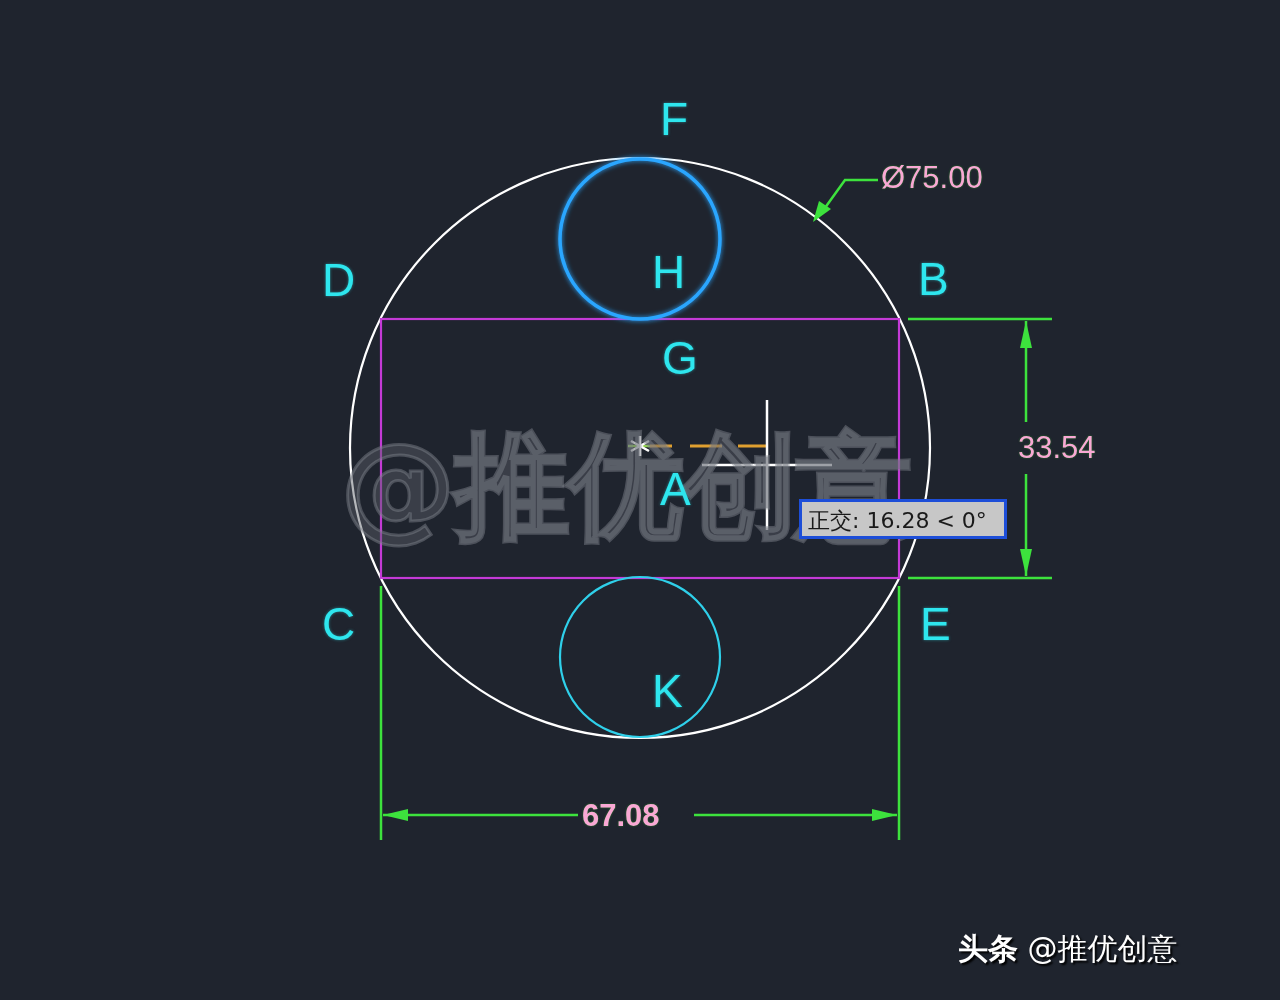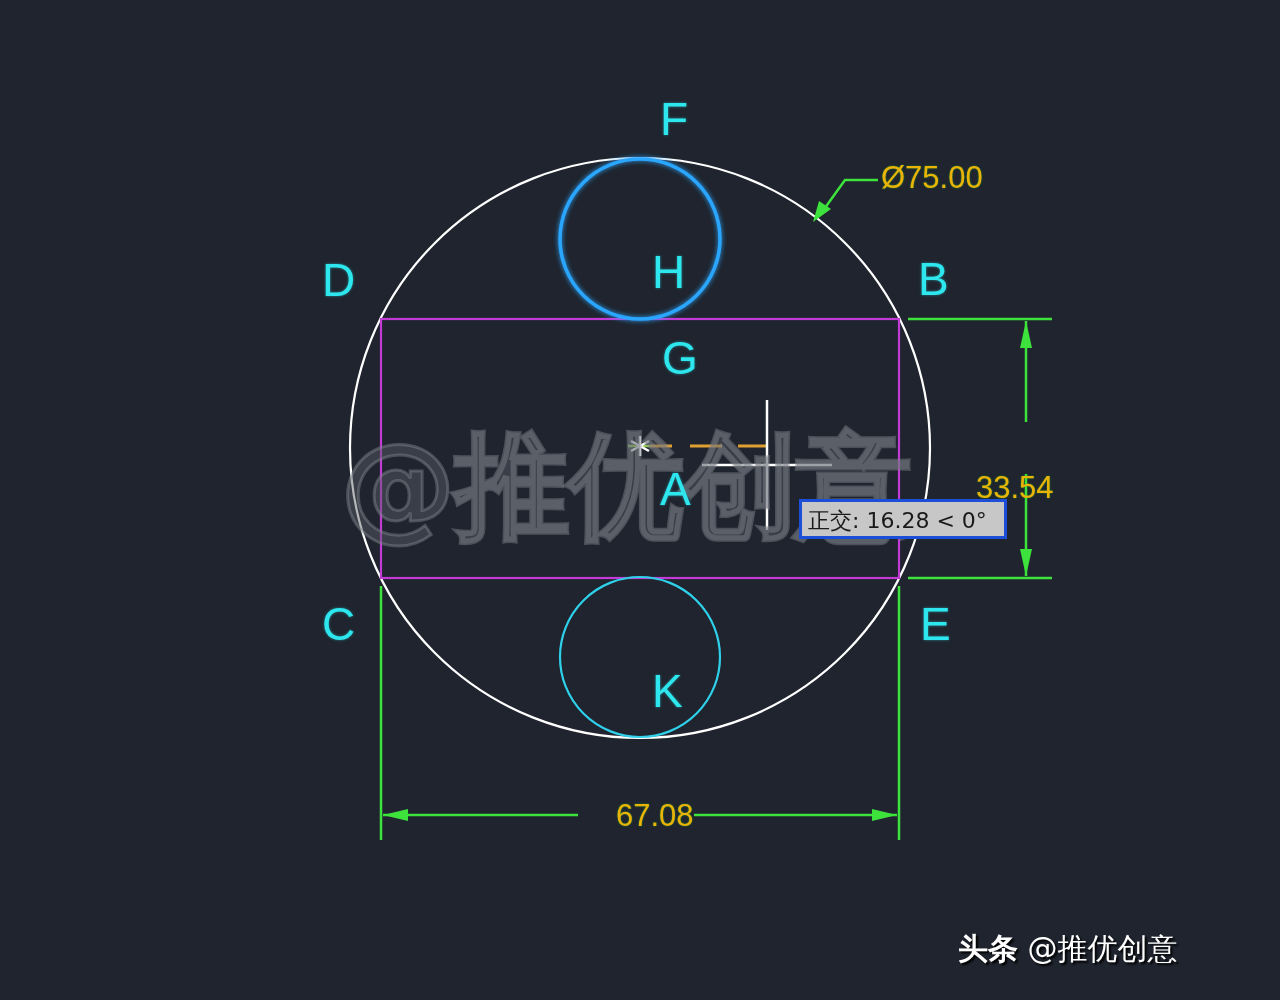--- a/index.html
+++ b/index.html
@@ -9,21 +9,21 @@
     font-family:"Liberation Sans", "DejaVu Sans", sans-serif;
     position:relative;
   }
   #canvas { position:absolute; left:0; top:0; width:1280px; height:1000px; }
   .lbl {
     position:absolute; color:#2ee6ee; font-size:46px; line-height:1;
     font-family:"Liberation Sans", "DejaVu Sans", sans-serif;
     text-shadow:0 0 3px rgba(46,230,238,0.5);
   }
   .dim {
-    position:absolute; color:#eab308; font-size:31px; line-height:1;
+    position:absolute; color:#f9a8d4; font-size:31px; line-height:1;
     font-family:"Liberation Sans", "DejaVu Sans", sans-serif;
     text-shadow:0 0 2px rgba(40,200,40,0.6);
   }
   .watermark {
     position:absolute; left:340px; top:428px; font-size:116px; font-weight:bold;
     color:rgba(90,96,104,0.45); letter-spacing:-2px;
     -webkit-text-stroke:3px rgba(130,136,144,0.45);
     font-family:"DejaVu Sans", sans-serif; line-height:1;
     white-space:nowrap;
   }
@@ -111,20 +111,20 @@
 <div class="lbl" style="left:322px; top:257px;">D</div>
 <div class="lbl" style="left:918px; top:256px;">B</div>
 <div class="lbl" style="left:652px; top:249px;">H</div>
 <div class="lbl" style="left:662px; top:335px;">G</div>
 <div class="lbl" style="left:660px; top:466px;">A</div>
 <div class="lbl" style="left:322px; top:601px;">C</div>
 <div class="lbl" style="left:920px; top:601px;">E</div>
 <div class="lbl" style="left:652px; top:668px;">K</div>
 
 <div class="dim" style="left:881px; top:162px;">Ø75.00</div>
-<div class="dim" style="left:976px; top:432px;margin-top:40px;">33.54</div>
-<div class="dim" style="left:616px; top:800px;">67.08</div>
+<div class="dim" style="left:1018px; top:432px;">33.54</div>
+<div class="dim" style="left:582px; top:800px;font-weight:bold;">67.08</div>
 
 <div class="tooltip">正交: 16.28 &lt; 0°</div>
 
 <div class="credit">
   <span class="brand">头条</span><span> @推优创意</span>
 </div>
 
 </body></html>

